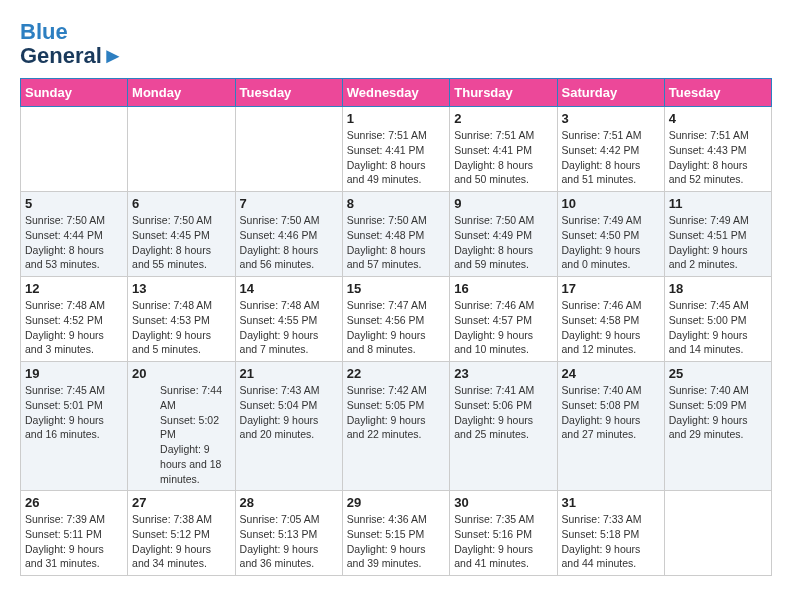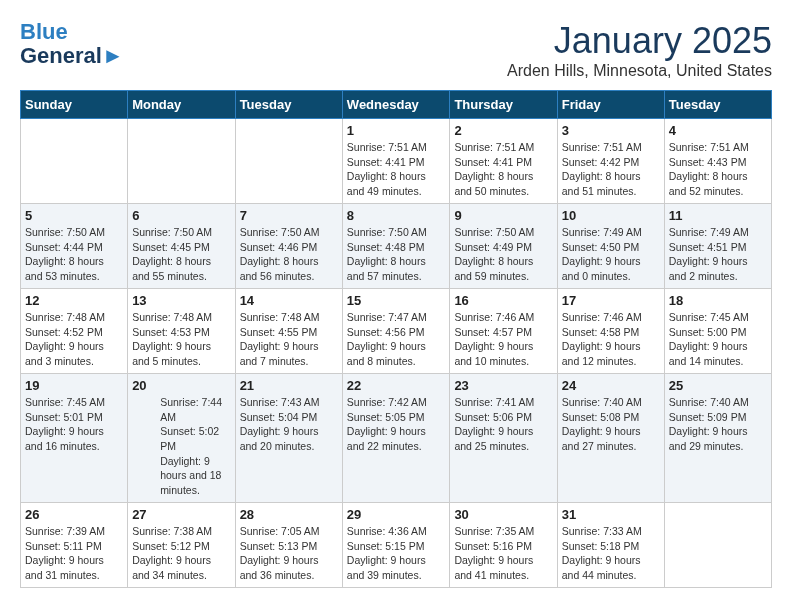--- a/index.html
+++ b/index.html
@@ -31,21 +31,21 @@
     .location {
       font-size: 16px;
       color: #333;
     }
     table {
       width: 100%;
       border-collapse: collapse;
       font-size: 11px;
     }
     thead tr th {
-      background-color: #0c4a6e;
+      background-color: #ec4899;
       color: #fff;
       padding: 6px 4px;
       text-align: left;
       font-size: 13px;
       font-weight: bold;
       border: 1px solid #2d7fc1;
     }
     tbody tr td {
       border: 1px solid #ccc;
       vertical-align: top;
@@ -83,35 +83,31 @@
   <div class="logo">
     <div>
       <div style="font-size:22px;font-weight:bold;color:#2d7fc1;line-height:1.1;">Blue</div>
       <div style="display:flex;align-items:center;">
         <div style="font-size:22px;font-weight:bold;color:#1a3a5c;line-height:1.1;">
           General<span style="color:#2d7fc1;">►</span>
         </div>
       </div>
     </div>
   </div>
-  <div class="title-block">
-    <div class="month-title">January 2025</div>
-    <div class="location">Arden Hills, Minnesota, United States</div>
-  </div>
 </div>
 
 <table>
   <thead>
     <tr>
     <th>Sunday</th>
         <th>Monday</th>
         <th>Tuesday</th>
         <th>Wednesday</th>
         <th>Thursday</th>
-        <th>Friday</th>
+        <th>Saturday</th>
         <th>Tuesday</th>
       </tr>
   </thead>
   <tbody id="calendar-body">
   <tr>
         <td class="empty"></td>
         <td class="empty"></td>
         <td class="empty"></td>
         <td>
           <span class="day-num">1</span>

